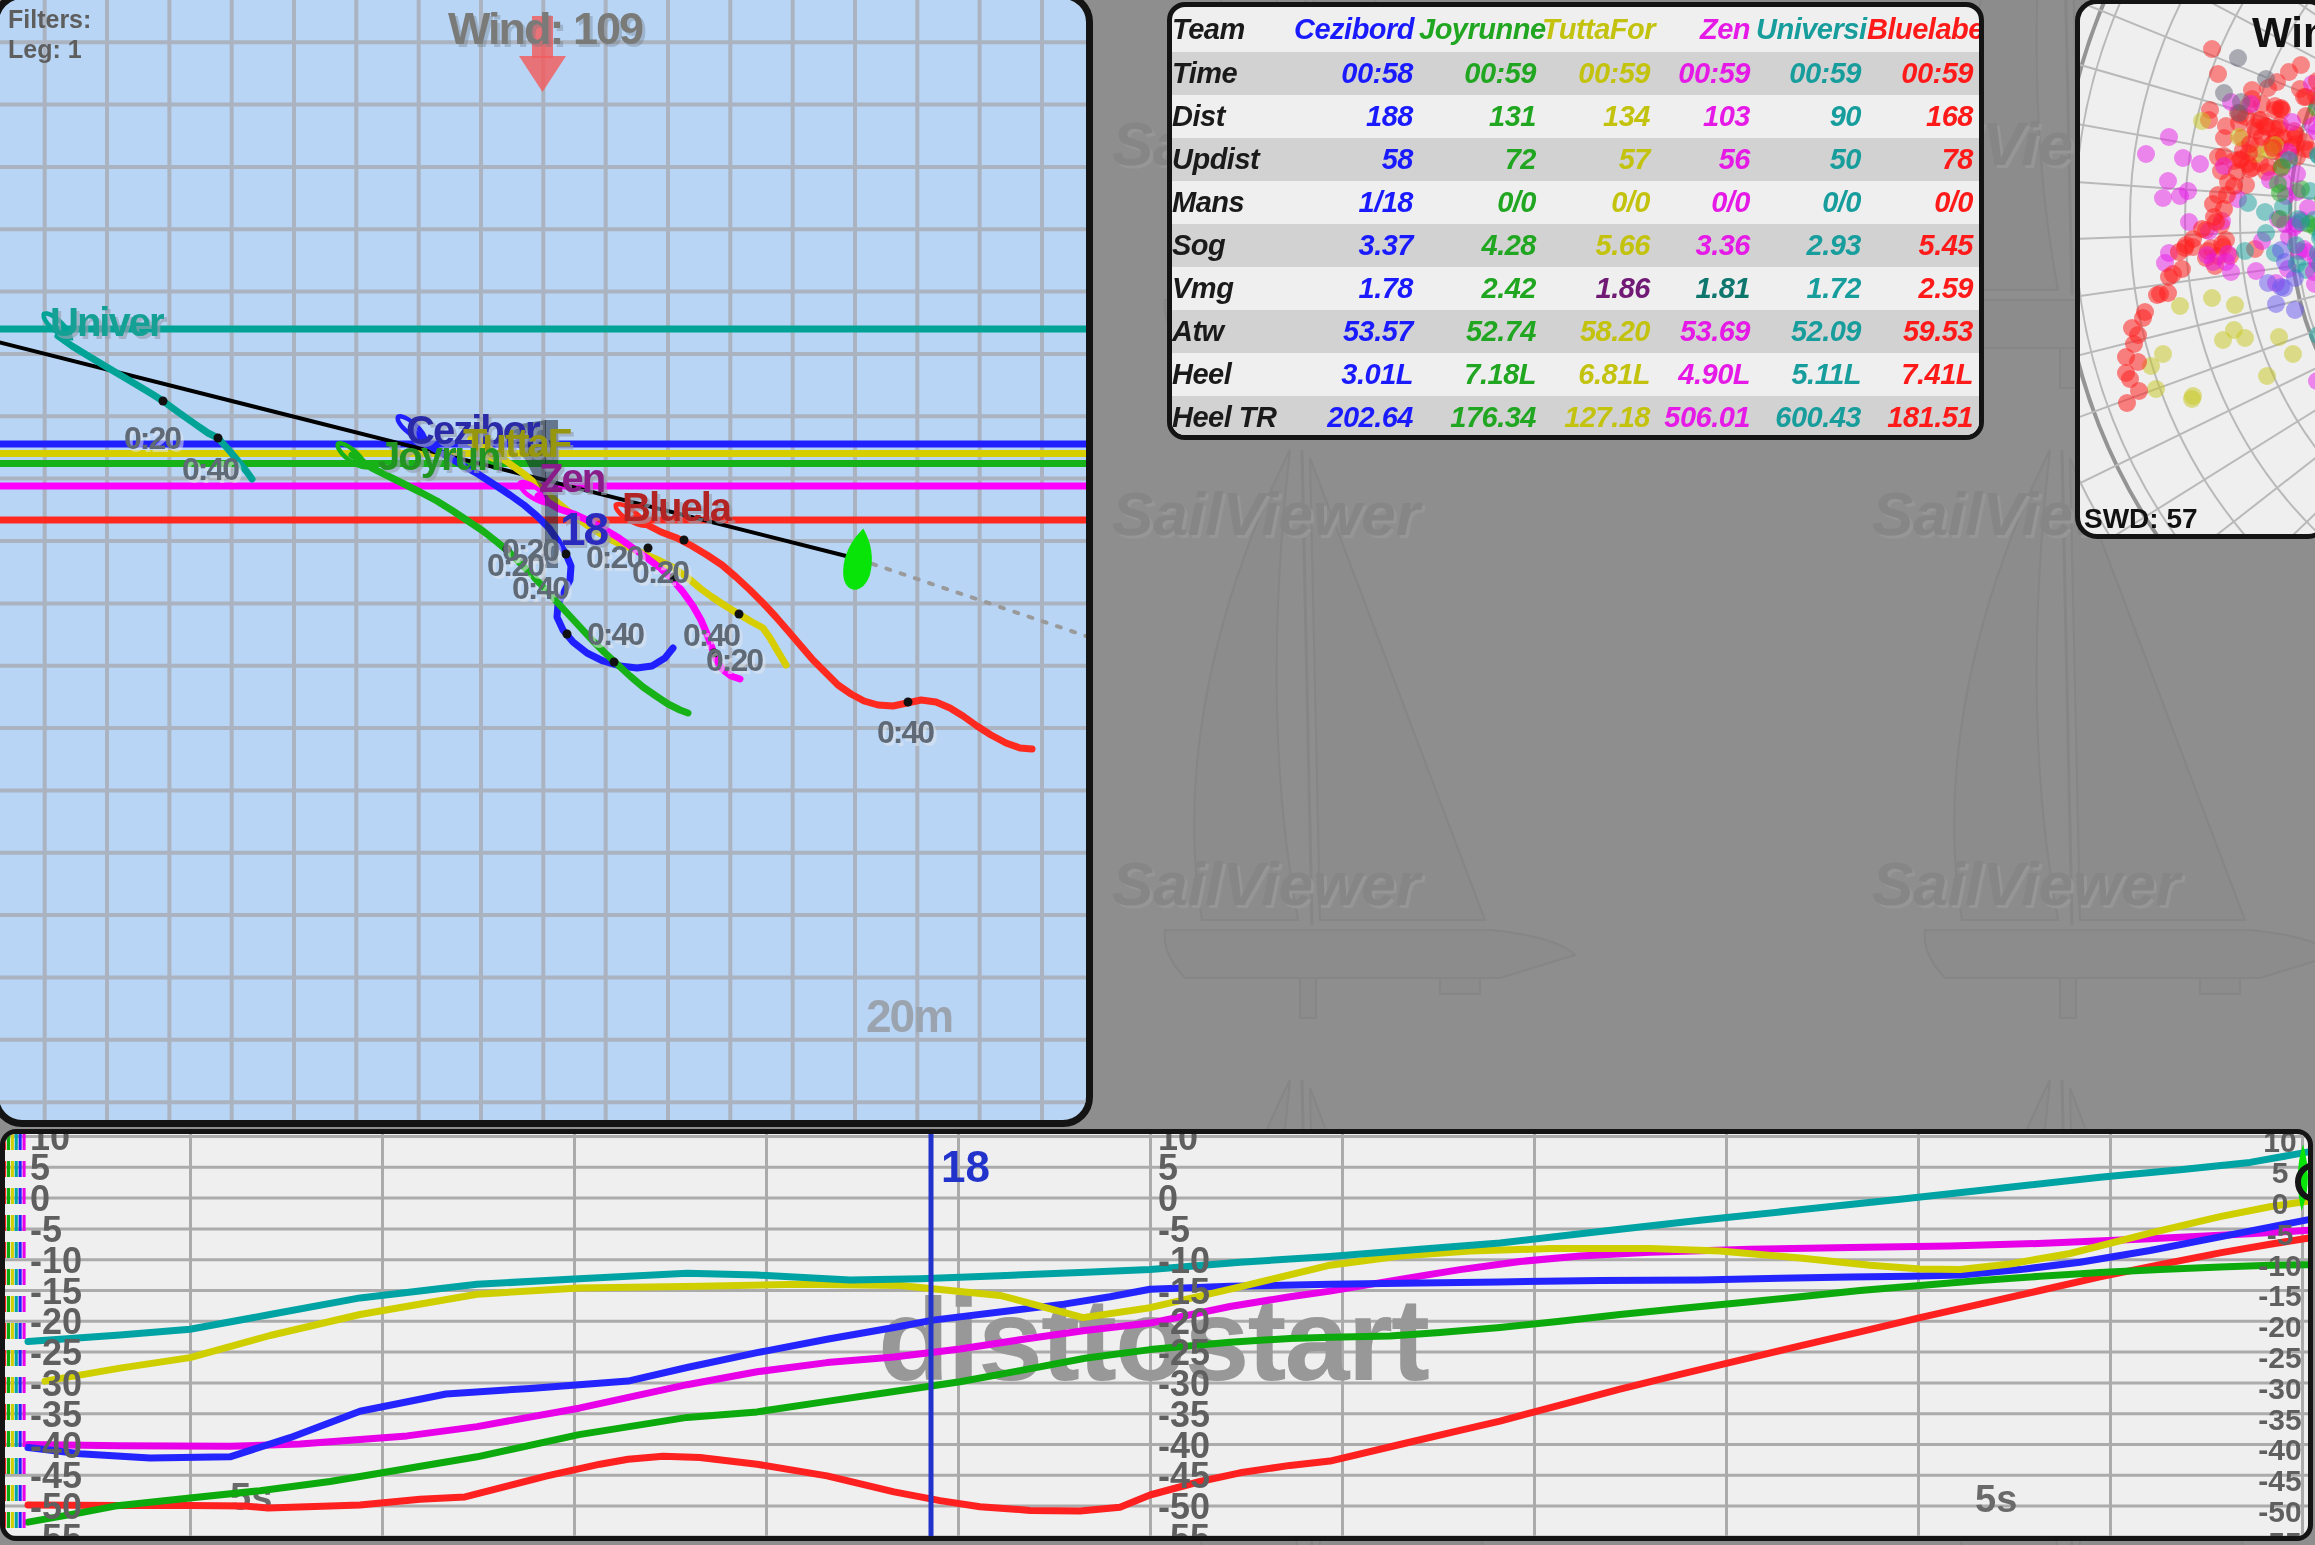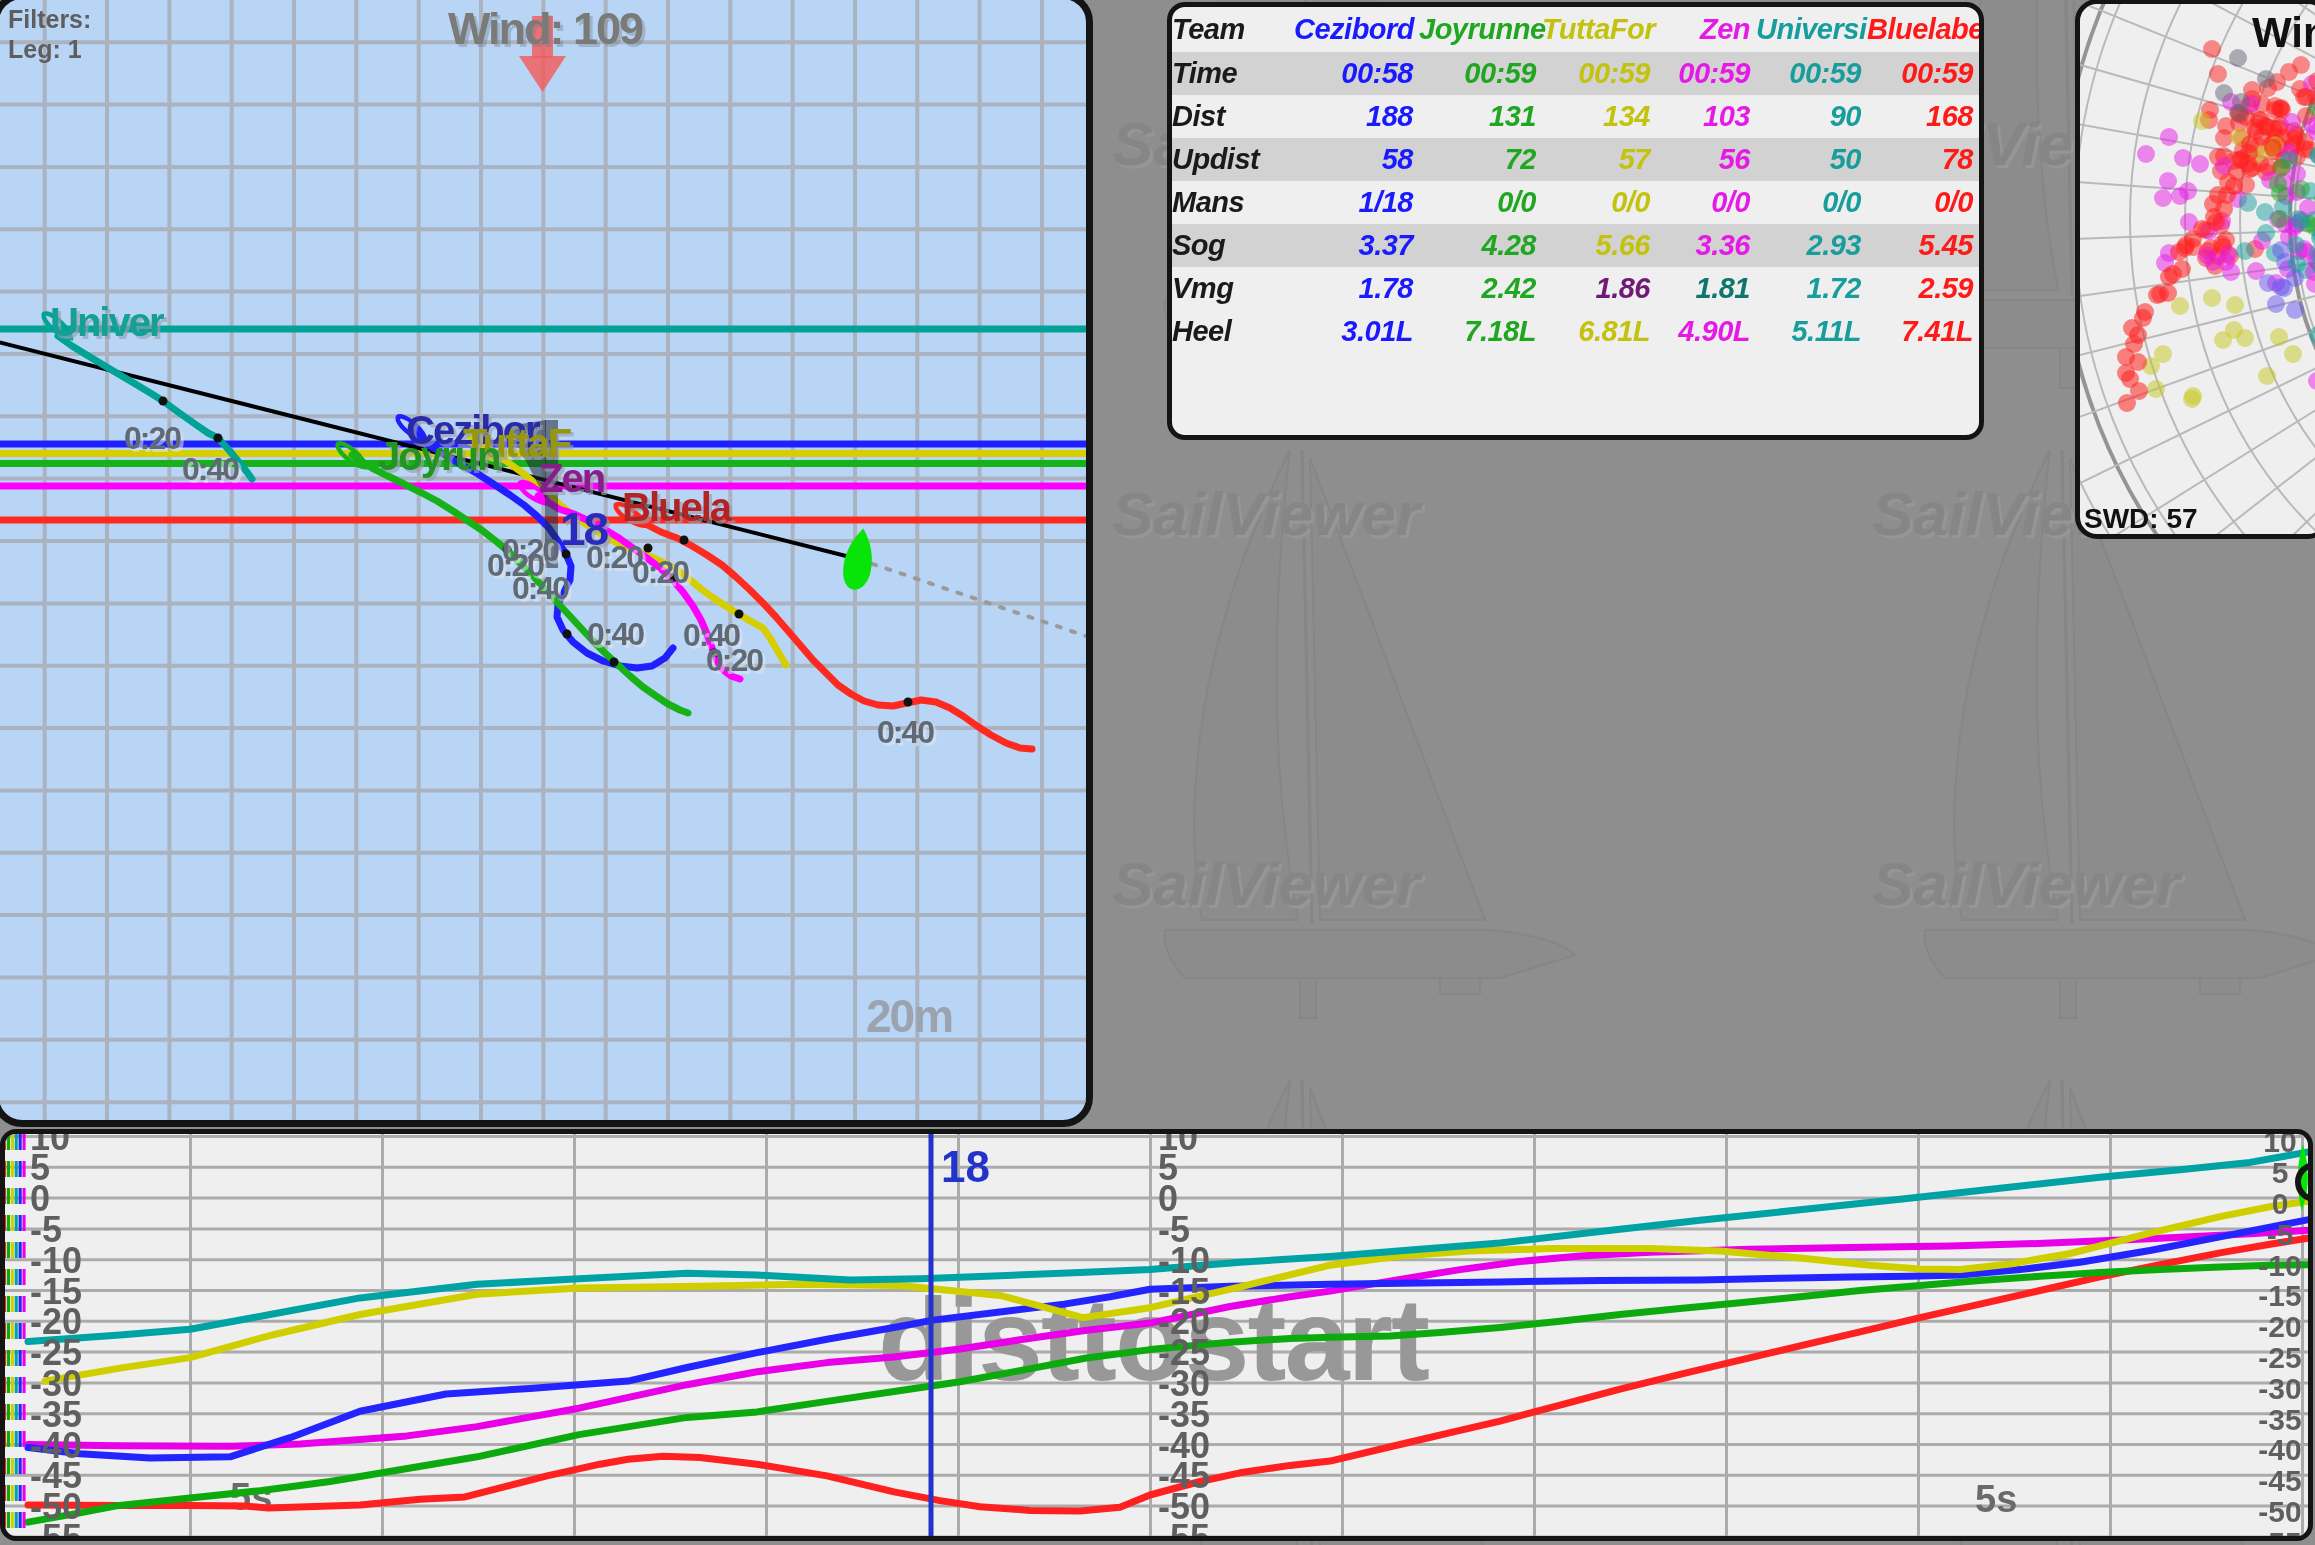--- a/index.html
+++ b/index.html
@@ -247,28 +247,46 @@
         </tr>
         <tr style="height:43px;background:#efefef">
           <td class="lb">Vmg</td>
           <td style="color:#1a1aff">1.78</td>
           <td style="color:#21a621">2.42</td>
           <td style="color:#701a75">1.86</td>
           <td style="color:#0f766e">1.81</td>
           <td style="color:#189d9d">1.72</td>
           <td style="color:#ff1a1a">2.59</td>
         </tr>
+        <tr style="height:43px;background:#d2d2d2">
+          <td class="lb">Atw</td>
+          <td style="color:#1a1aff">53.57</td>
+          <td style="color:#21a621">52.74</td>
+          <td style="color:#c3c30f">58.20</td>
+          <td style="color:#e61ae6">53.69</td>
+          <td style="color:#189d9d">52.09</td>
+          <td style="color:#ff1a1a">59.53</td>
+        </tr>
         <tr style="height:43px;background:#efefef">
           <td class="lb">Heel</td>
           <td style="color:#1a1aff">3.01L</td>
           <td style="color:#21a621">7.18L</td>
           <td style="color:#c3c30f">6.81L</td>
           <td style="color:#e61ae6">4.90L</td>
           <td style="color:#189d9d">5.11L</td>
           <td style="color:#ff1a1a">7.41L</td>
+        </tr>
+        <tr style="height:43px;background:#d2d2d2">
+          <td class="lb">Heel TR</td>
+          <td style="color:#1a1aff">202.64</td>
+          <td style="color:#21a621">176.34</td>
+          <td style="color:#c3c30f">127.18</td>
+          <td style="color:#e61ae6">506.01</td>
+          <td style="color:#189d9d">600.43</td>
+          <td style="color:#ff1a1a">181.51</td>
         </tr>
       </tbody>
     </table>
   </div>
 <div class="panel" style="left:2075px;top:-1px;width:255px;height:540px;border-radius:22px;background:#efefef;">
 <svg width="245" height="530" viewBox="2080 4 245 530" style="position:absolute;left:0;top:0" font-family="'Liberation Sans', sans-serif">
       <circle cx="2620" cy="220" r="105" fill="none" stroke="#b9b9b9" stroke-width="2"></circle>
       <circle cx="2620" cy="220" r="160" fill="none" stroke="#b9b9b9" stroke-width="2"></circle>
       <circle cx="2620" cy="220" r="215" fill="none" stroke="#b9b9b9" stroke-width="2"></circle>
       <circle cx="2620" cy="220" r="270" fill="none" stroke="#b9b9b9" stroke-width="2"></circle>

